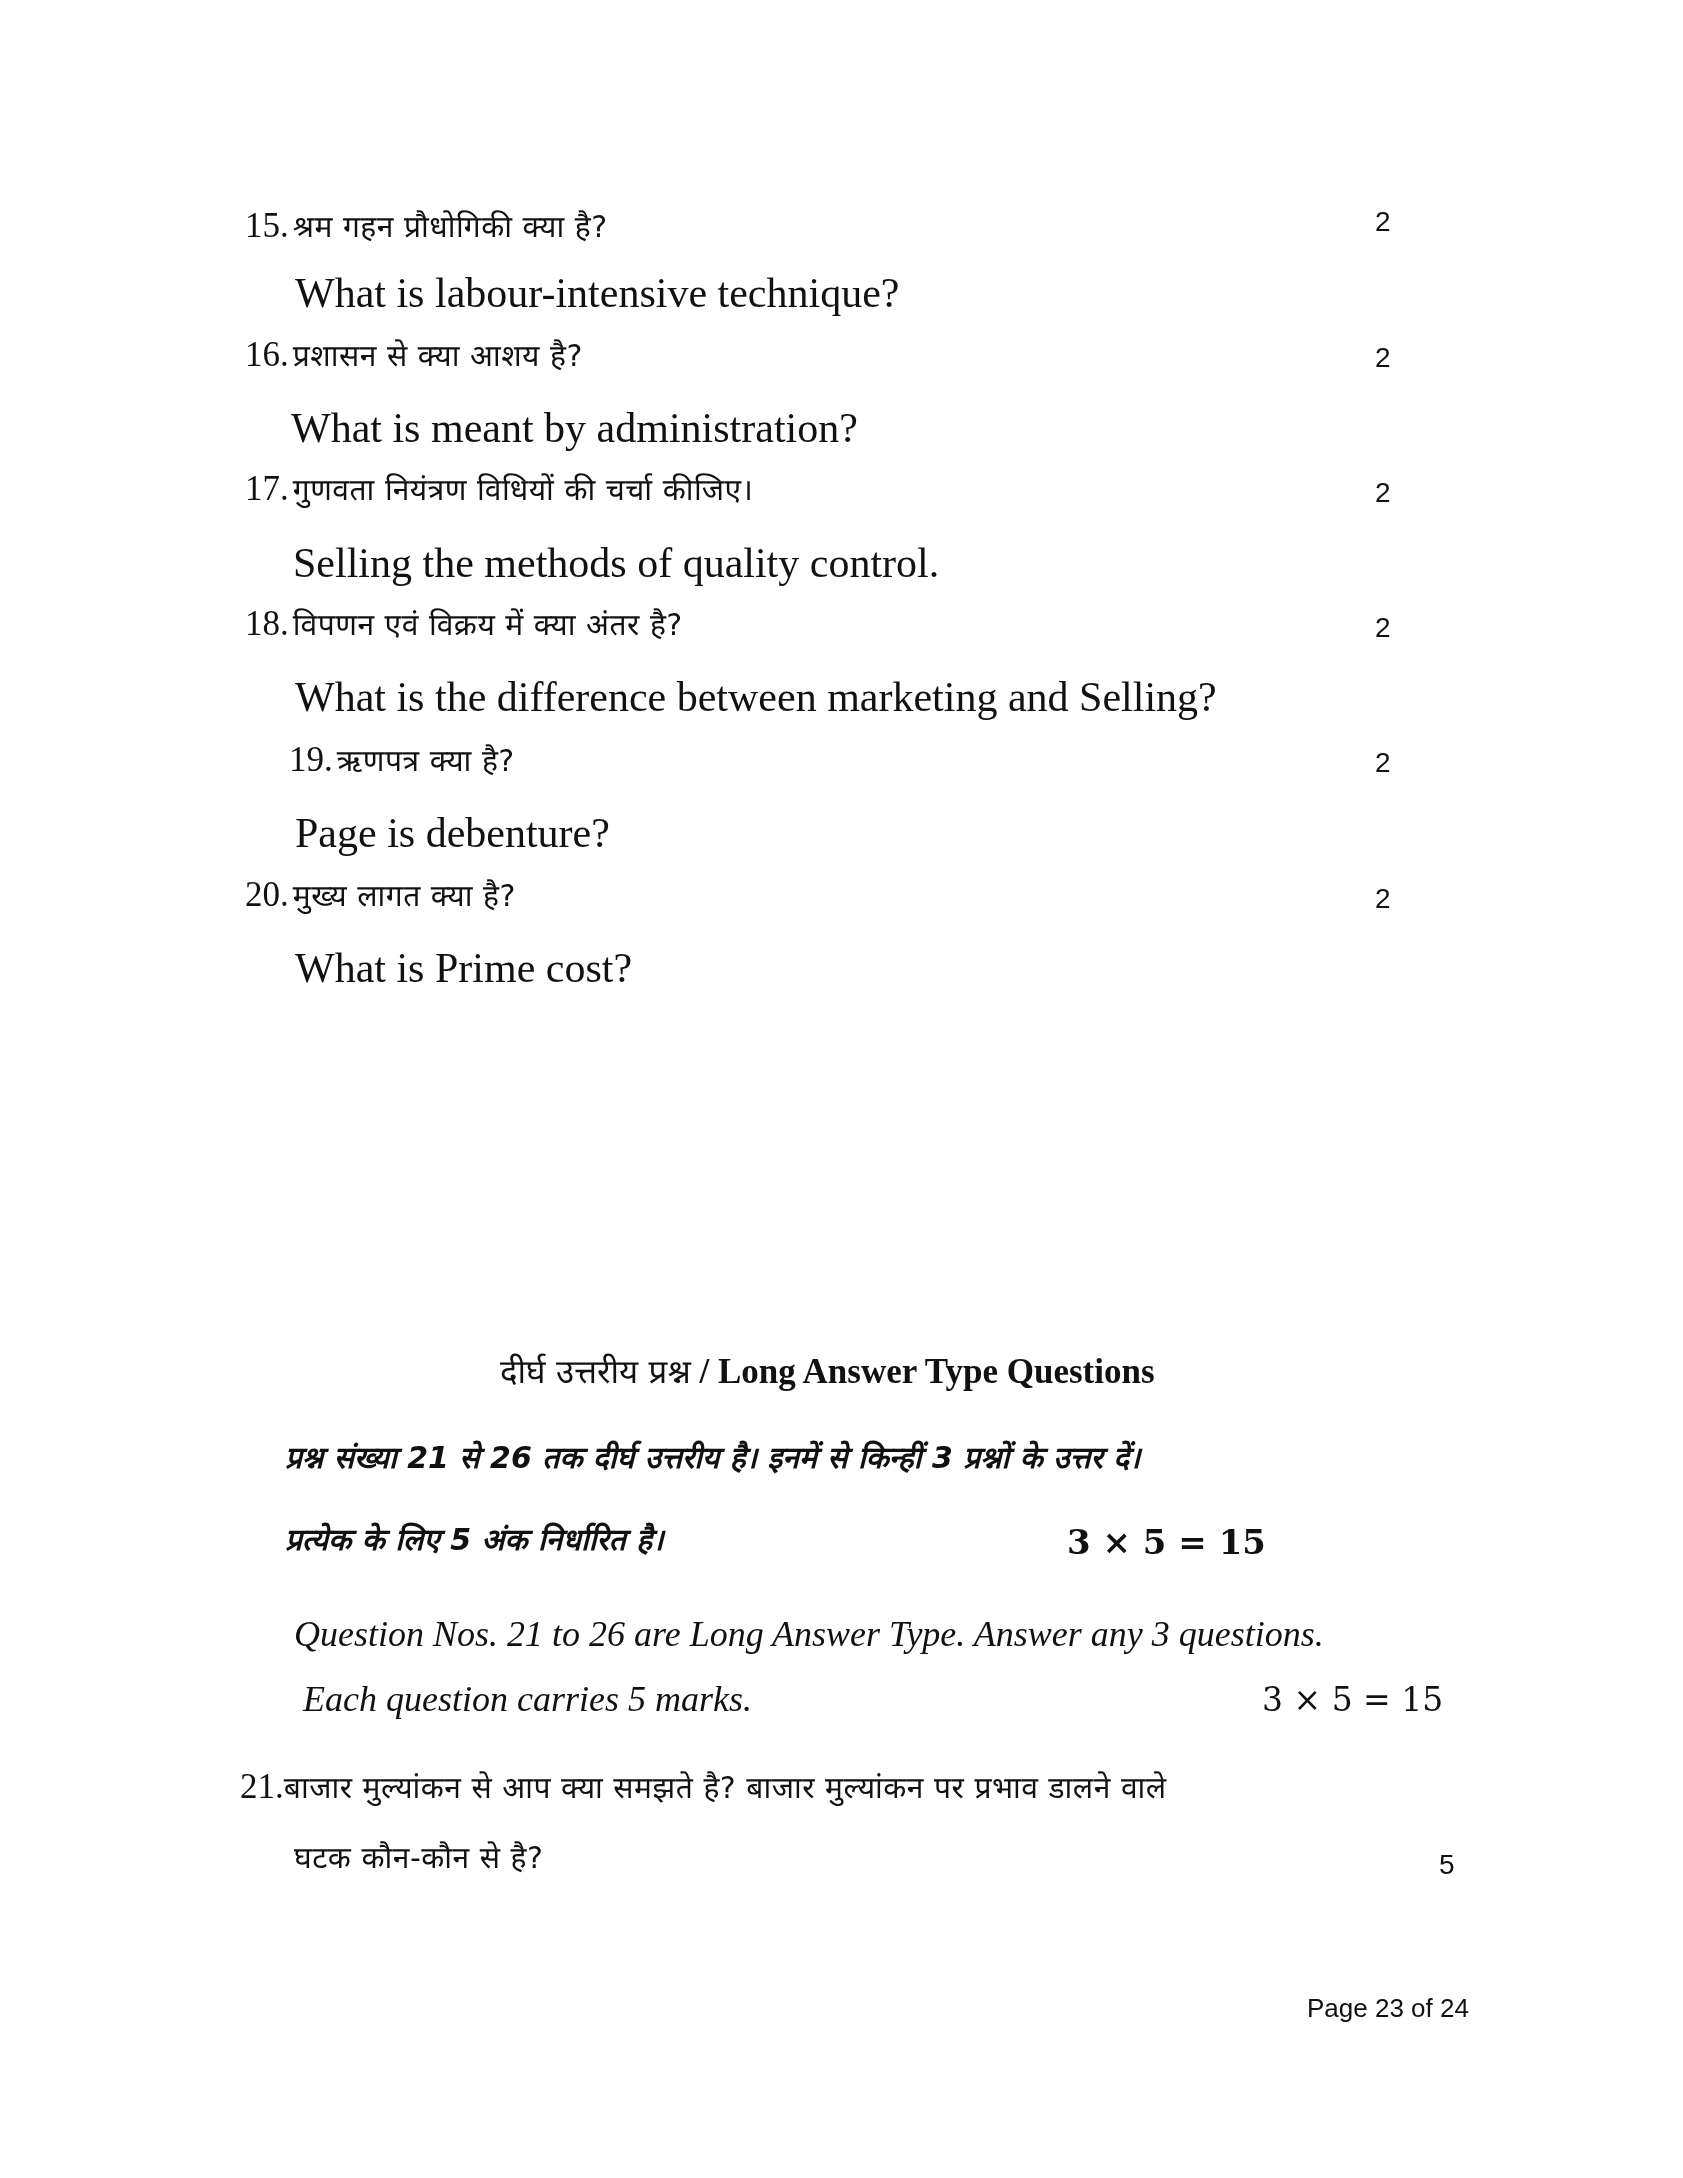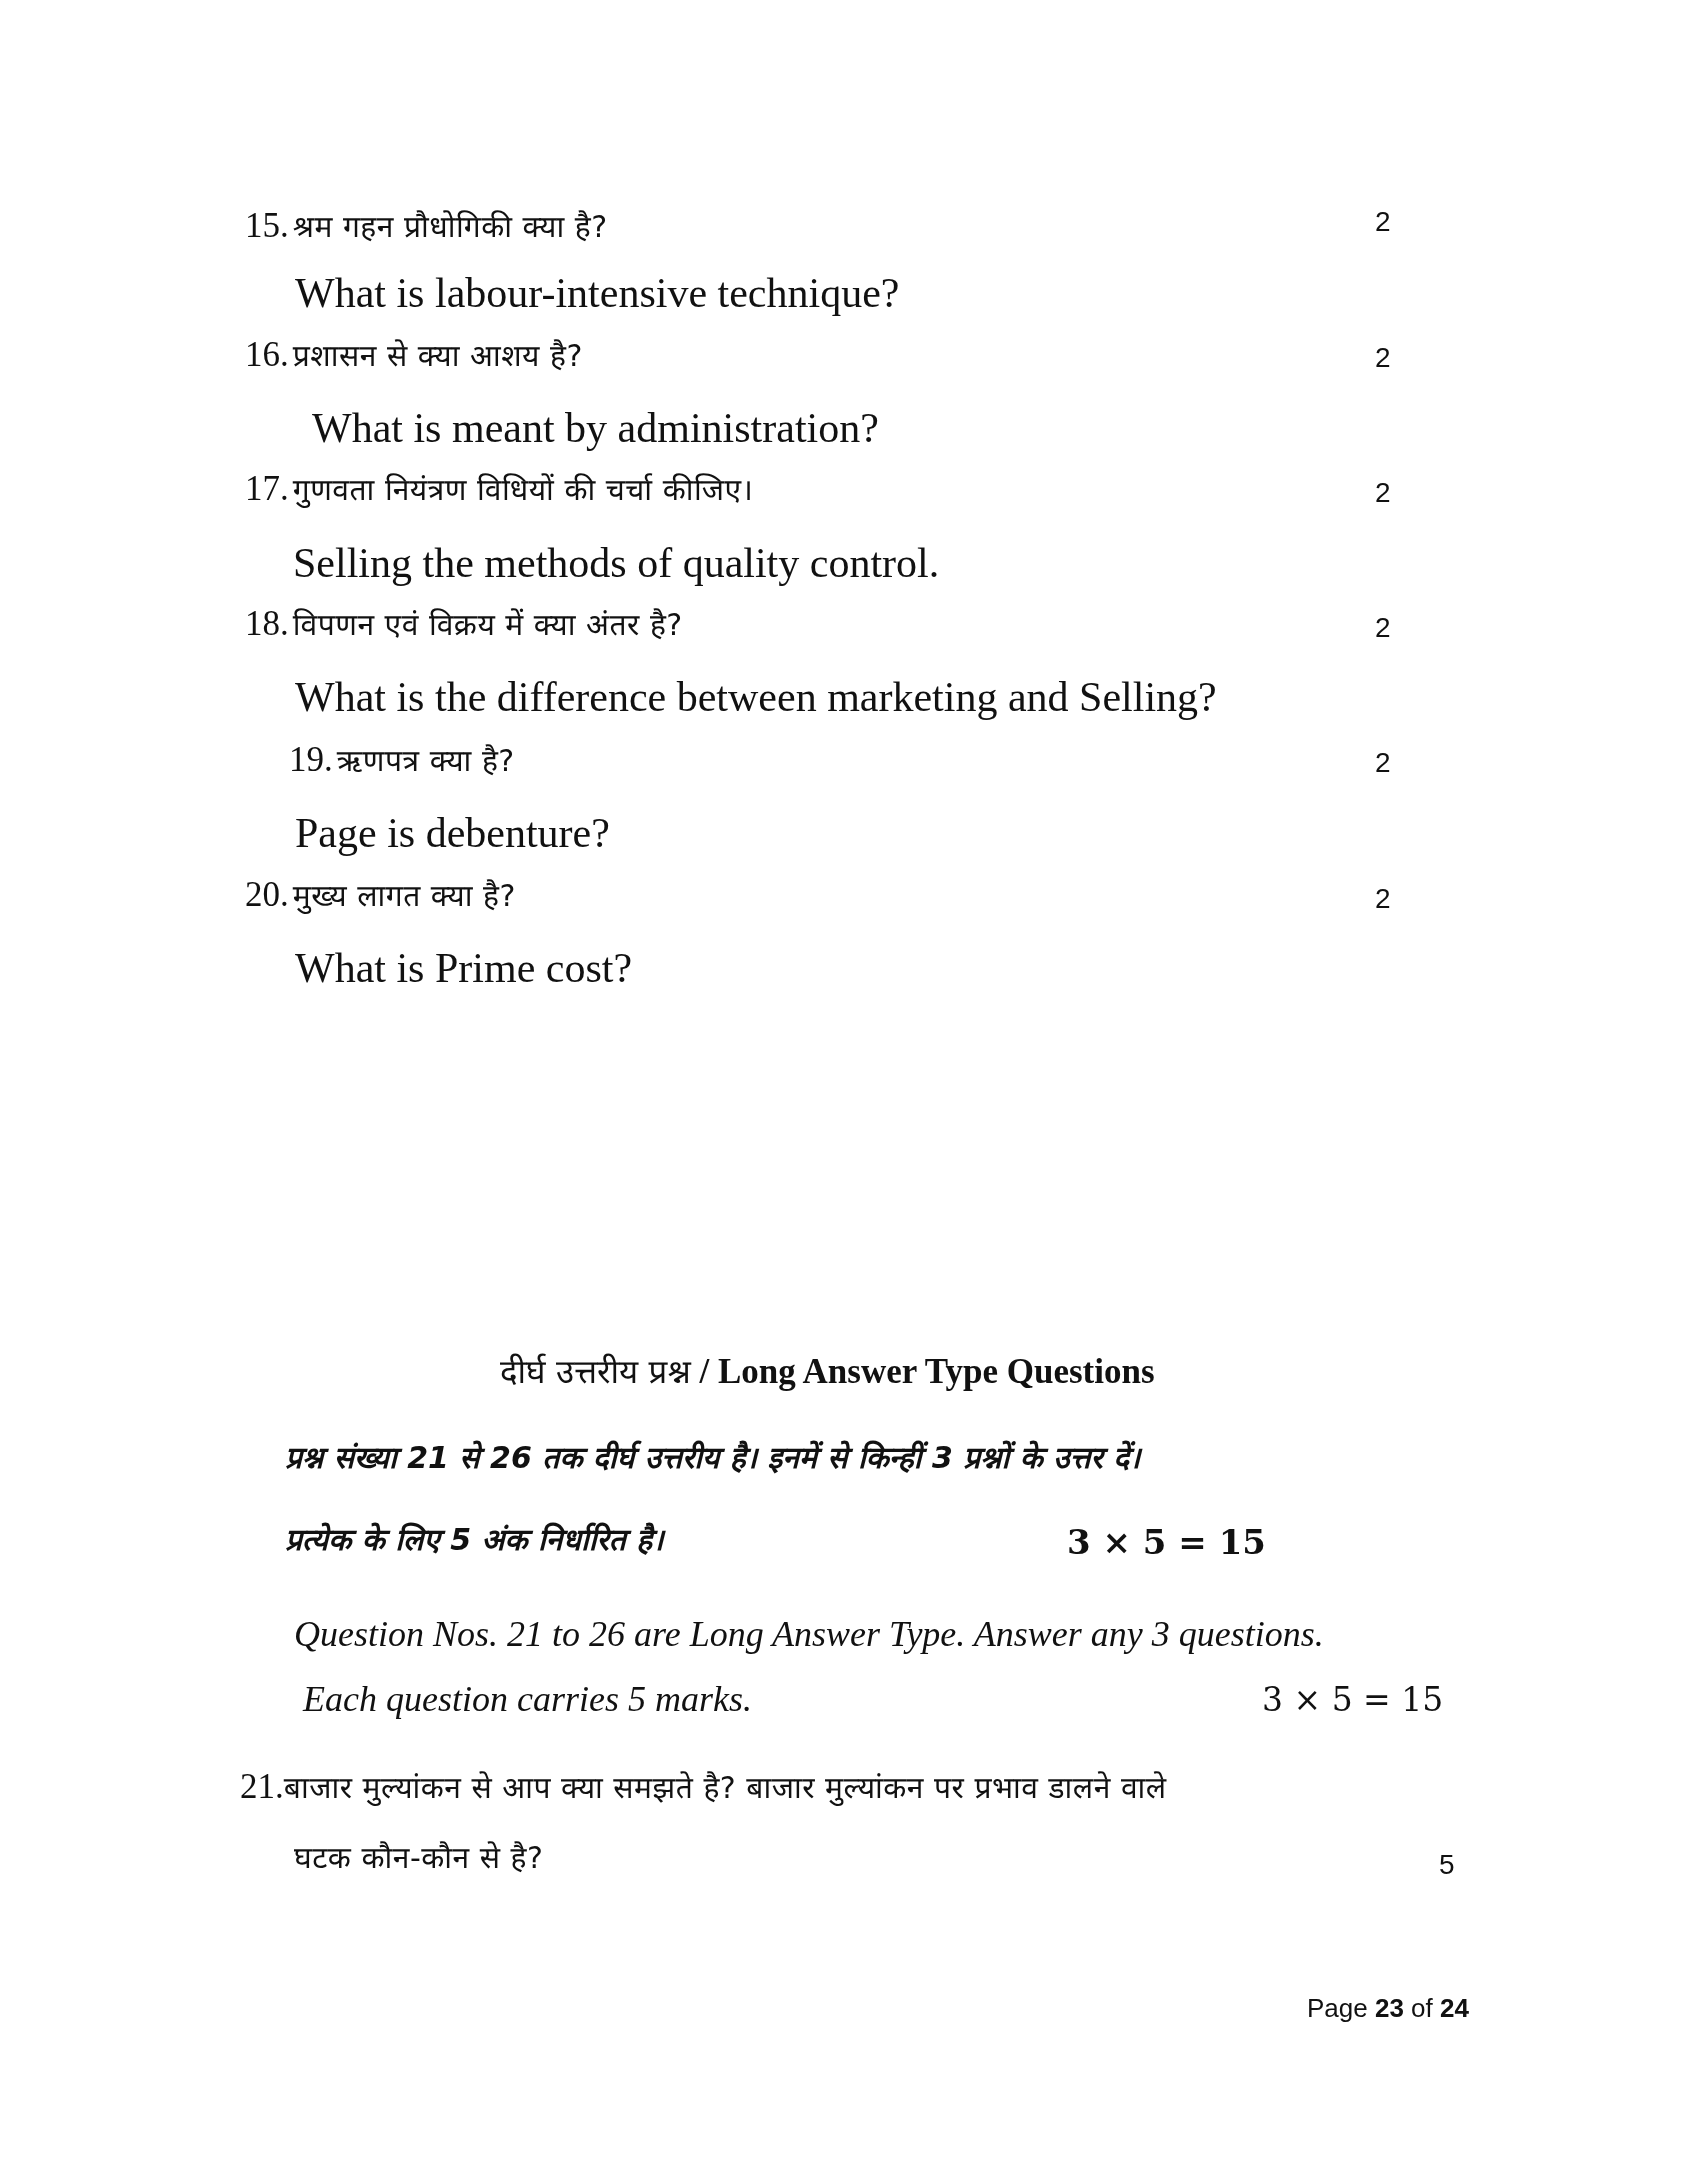--- a/index.html
+++ b/index.html
@@ -8,39 +8,39 @@
     .hin { font-family: "DejaVu Sans", sans-serif; font-size: 30px; letter-spacing: 0.5px; }
     .eng { font-family: Liberation Serif, serif; font-size: 42px; }
     .mark { font-family: "Liberation Sans", sans-serif; font-size: 28px; }
     .head { font-family: "Liberation Serif", serif; font-size: 35px; font-weight: bold; }
     .head .hpart { font-family: "DejaVu Sans", sans-serif; font-weight: normal; font-size: 33px; }
     .instr-hin { font-family: "DejaVu Sans", sans-serif; font-size: 30px; font-weight: bold; font-style: italic; }
     .formula-b { font-family: "DejaVu Serif", serif; font-size: 34px; font-weight: bold; }
     .instr-eng { font-family: "Liberation Serif", serif; font-size: 36px; font-style: italic; }
     .formula { font-family: "DejaVu Serif", serif; font-size: 33px; }
     .footer { font-family: "Liberation Sans", sans-serif; font-size: 26px; }
-    .footer b { font-weight: bold; margin-top: 41px; }
+    .footer b { font-weight: normal; margin-top: 41px; }
     .qnum { font-family: "Liberation Serif", serif; font-size: 35px; }
   </style>
 </head>
 <body>
 
 <div class="abs" style="left:245px; top:201px;margin-top:7px;">
   <span class="qnum">15.</span>
   <span class="hin">श्रम गहन प्रौधोगिकी क्या है?</span>
 </div>
 <div class="abs mark" style="left:1375px; top:208px;">2</div>
 <div class="abs eng" style="left:295px; top:272px;">What is labour-intensive technique?</div>
 
 <div class="abs" style="left:245px; top:337px;">
   <span class="qnum">16.</span>
   <span class="hin">प्रशासन से क्या आशय है?</span>
 </div>
 <div class="abs mark" style="left:1375px; top:344px;">2</div>
-<div class="abs eng" style="left:312px; top:407px;text-align:center;">What is meant by administration?</div>
+<div class="abs eng" style="left:291px; top:407px;text-align:center;">What is meant by administration?</div>
 
 <div class="abs" style="left:245px; top:471px;">
   <span class="qnum">17.</span>
   <span class="hin">गुणवता नियंत्रण विधियों की चर्चा कीजिए।</span>
 </div>
 <div class="abs mark" style="left:1375px; top:479px;">2</div>
 <div class="abs eng" style="left:293px; top:542px;">Selling the methods of quality control.</div>
 
 <div class="abs" style="left:245px; top:606px;">
   <span class="qnum">18.</span>

